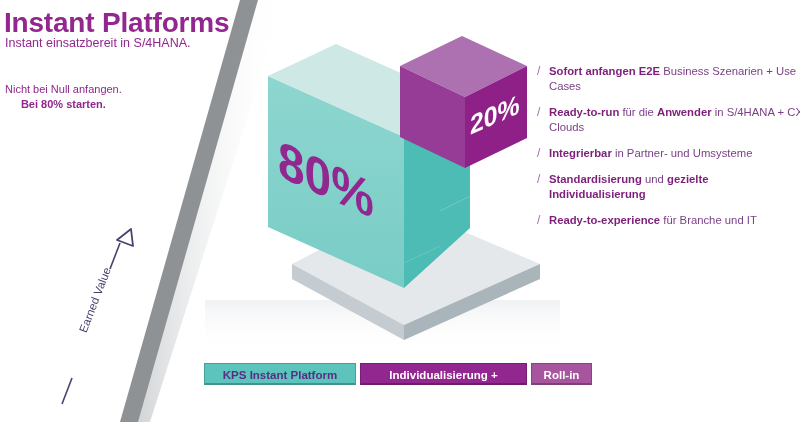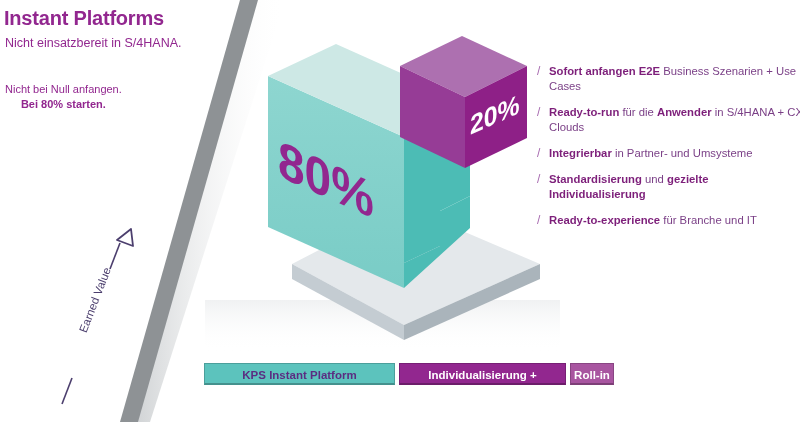--- a/index.html
+++ b/index.html
@@ -8,21 +8,21 @@
     background:#ffffff;
     font-family:"Liberation Sans", sans-serif;
     overflow:hidden;
     position:relative;
   }
   #stage{position:absolute;inset:0;width:800px;height:422px;}
 
   
   .headline{
     position:absolute;left:4px;top:8px;
-    font-size:20px;font-weight:bold;letter-spacing:-0.2px;
+    font-size:28px;font-weight:bold;letter-spacing:-0.2px;
     color:#92278f;line-height:1.05;white-space:nowrap;
   }
   .subhead{
     position:absolute;left:5px;top:36px;
     font-size:12.5px;color:#92278f;white-space:nowrap;
   }
   .claim{
     position:absolute;left:5px;top:82px;
     font-size:11px;color:#92278f;line-height:1.35;white-space:nowrap;
   }
@@ -58,23 +58,23 @@
   .legend{position:absolute;left:204px;top:363px;display:flex;align-items:stretch;}
   .lbar{
     height:22px;line-height:22px;
     font-size:11.5px;font-weight:bold;
     text-align:center;
     box-sizing:border-box;
     border:1px solid rgba(0,0,0,0.18);
     margin-right:4px;
     border-bottom:2px solid rgba(0,0,0,0.25);
   }
-  .lbar.b1{width:191px;background:#5cc3bd;color:#5b2d82;}
+  .lbar.b1{width:152px;background:#5cc3bd;color:#5b2d82;}
   .lbar.b2{width:167px;background:#92278f;color:#ffffff;}
-  .lbar.b3{width:44px;background:#a855a0;color:#ffffff;margin-right:0;}
+  .lbar.b3{width:61px;background:#a855a0;color:#ffffff;margin-right:0;}
 </style>
 </head>
 <body>
 
 <div id="stage">
 
   <svg width="800" height="422" viewBox="0 0 800 422" style="position:absolute;left:0;top:0;">
     <defs>
       <linearGradient id="barShadow" x1="0" y1="0" x2="1" y2="0">
         <stop offset="0%" stop-color="#9aa0a4" stop-opacity="0.55"></stop>
@@ -129,21 +129,21 @@
     <line x1="64" y1="408" x2="130" y2="233" stroke="#4c3f6e" stroke-width="0"></line>
 
     <line x1="62" y1="404" x2="72" y2="378" stroke="#4c3f6e" stroke-width="1.6"></line>
 
     <line x1="110" y1="269" x2="120" y2="243" stroke="#4c3f6e" stroke-width="1.6"></line>
 
     <polygon points="131,229 117,240 133,246" fill="none" stroke="#4c3f6e" stroke-width="1.8" stroke-linejoin="round"></polygon>
   </svg>
 
   <div class="headline">Instant Platforms</div>
-  <div class="subhead">Nicht einsatzbereit in S/4HANA.</div>
+  <div class="subhead">Instant einsatzbereit in S/4HANA.</div>
   <div class="claim">
     <span>Nicht bei Null anfangen.</span>
     <span class="b">Bei 80% starten.</span>
   </div>
 
   <div class="axis-label" style="left:77px;top:330px;transform:rotate(-69deg);">Earned Value</div>
 
   <div class="bullets">
       <div class="bullet">
         <span class="slash">/</span>

